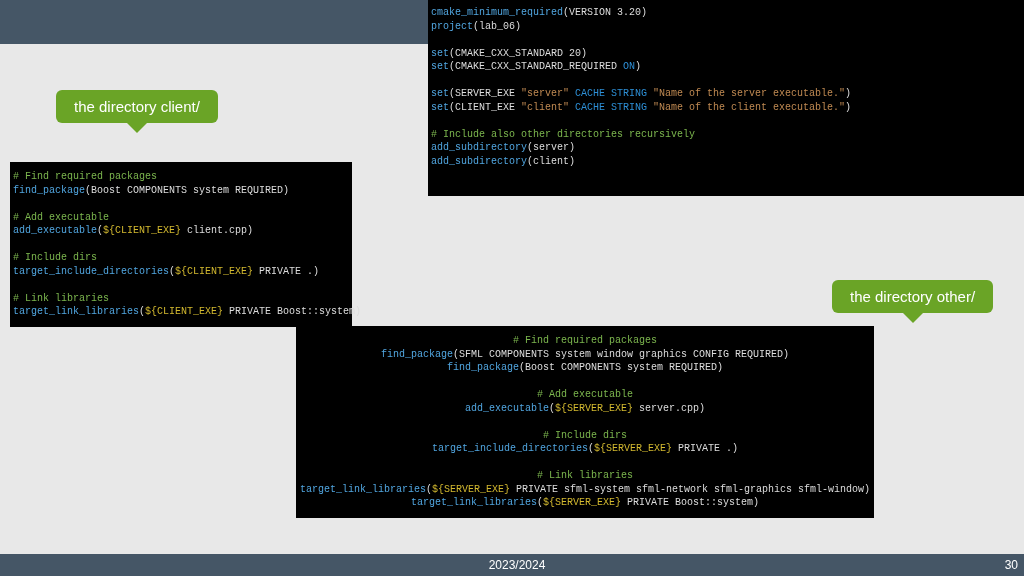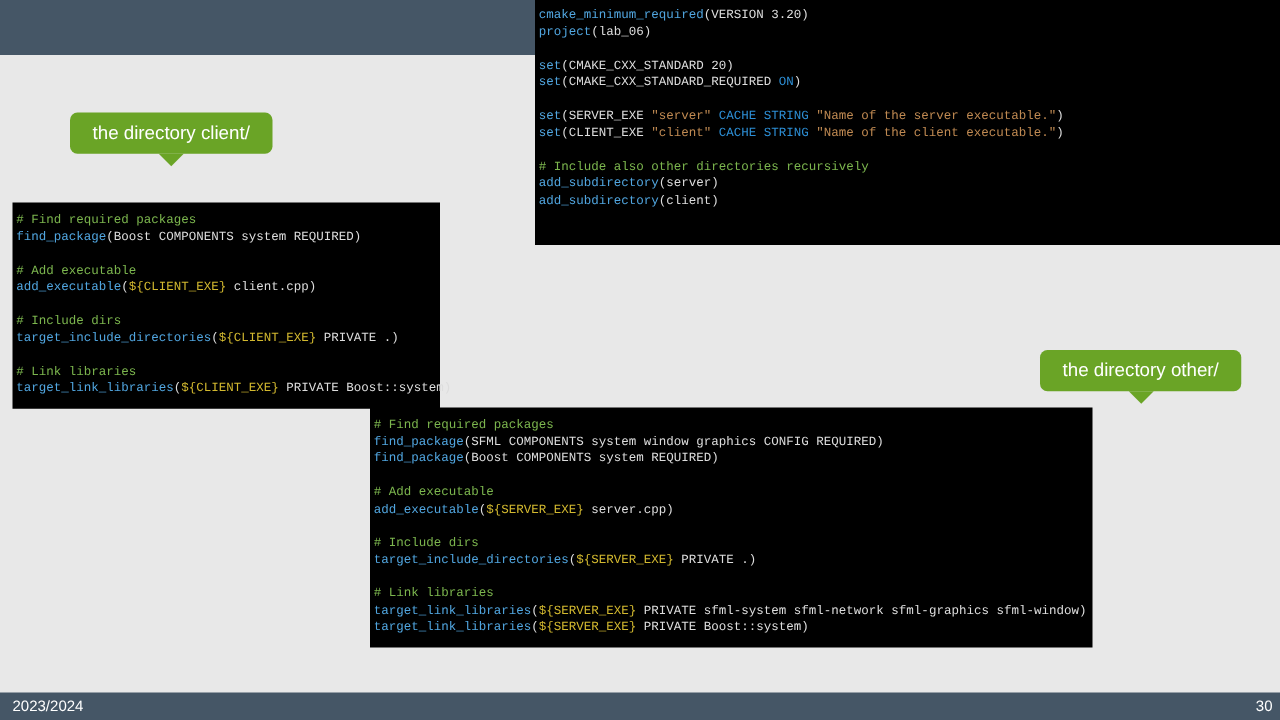--- a/index.html
+++ b/index.html
@@ -9,21 +9,21 @@
   .titlebar { position:absolute; left:0; top:0; width:1024px; height:44px; background:#455666; display:flex; align-items:center; }
   .title { color:#fff; font-weight:bold; font-style:italic; font-size:22px; margin-left:18px; }
   .logo { position:absolute; right:10px; top:6px; width:0; height:0; border-left:24px solid #d60000; border-top:14px solid transparent; border-bottom:14px solid transparent; }
 
   .codebox { position:absolute; background:#000; color:#ddd; font-family:"Consolas","Courier New",monospace; font-size:10px; line-height:1.35; padding:8px 3px; white-space:pre; }
 
   .callout { position:absolute; background:#6aa426; color:#fff; font-size:15px; padding:8px 18px; border-radius:6px; }
   .callout.down::after { content:""; position:absolute; left:50%; transform:translateX(-50%); bottom:-10px; border-left:10px solid transparent; border-right:10px solid transparent; border-top:10px solid #6aa426; }
   .callout.up::after { content:""; position:absolute; left:50%; transform:translateX(-50%); top:-10px; border-left:10px solid transparent; border-right:10px solid transparent; border-bottom:10px solid #6aa426; }
 
-  .footer { position:absolute; left:0; bottom:0; width:1024px; height:22px; background:#455666; color:#fff; font-size:12px; display:flex; align-items:center; }
+  .footer { position:absolute; left:0; bottom:0; width:1024px; height:22px; background:#455666; color:#fff; font-size:12px; display:flex; align-items:center;justify-content:center; }
   .footer .l { margin-left:10px; }
   .footer .c { position:absolute; left:0; right:0; text-align:center; font-weight:bold; }
   .footer .r { position:absolute; right:6px; }
 
   .cm  { color:#7cb64e; }  
   .fn  { color:#51a6e0; }  
   .var { color:#d3b92f; }  
   .str { color:#c08a52; }  
   .kw  { color:#2d8fd6; }  
 </style>
@@ -54,21 +54,21 @@
 
 <span class="cm"># Add executable</span>
 <span class="fn">add_executable</span><span>(</span><span class="var">${CLIENT_EXE}</span><span> client.cpp)</span>
 
 <span class="cm"># Include dirs</span>
 <span class="fn">target_include_directories</span><span>(</span><span class="var">${CLIENT_EXE}</span><span> PRIVATE .)</span>
 
 <span class="cm"># Link libraries</span>
 <span class="fn">target_link_libraries</span><span>(</span><span class="var">${CLIENT_EXE}</span><span> PRIVATE Boost::system)</span></div>
 
-  <div class="codebox" style="left:296px; top:326px; width:578px;"><span class="cm"># Find required packages</span>
+  <div class="codebox" style="left:296px; top:326px; width:578px;text-align:center;"><span class="cm"># Find required packages</span>
 <span class="fn">find_package</span><span>(SFML COMPONENTS system window graphics CONFIG REQUIRED)</span>
 <span class="fn">find_package</span><span>(Boost COMPONENTS system REQUIRED)</span>
 
 <span class="cm"># Add executable</span>
 <span class="fn">add_executable</span><span>(</span><span class="var">${SERVER_EXE}</span><span> server.cpp)</span>
 
 <span class="cm"># Include dirs</span>
 <span class="fn">target_include_directories</span><span>(</span><span class="var">${SERVER_EXE}</span><span> PRIVATE .)</span>
 
 <span class="cm"># Link libraries</span>

